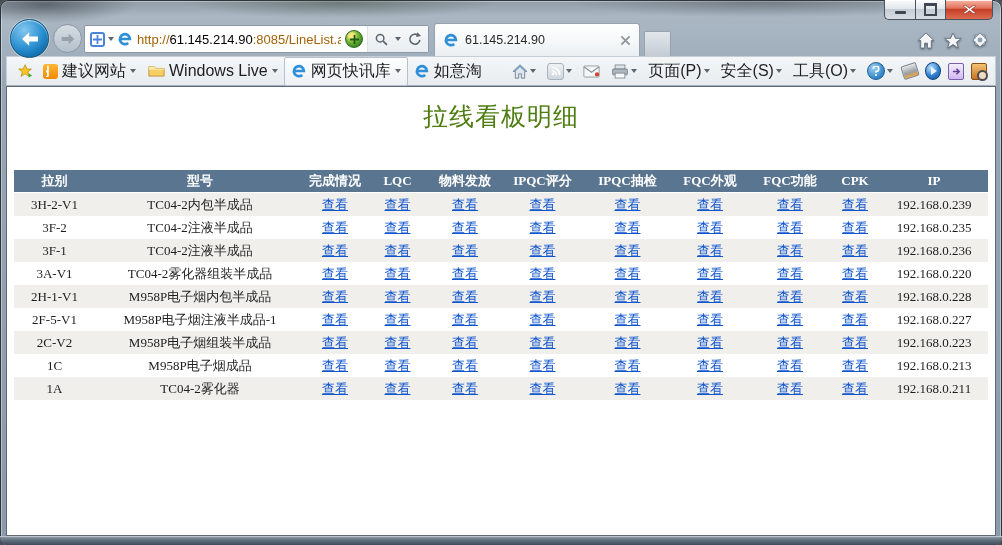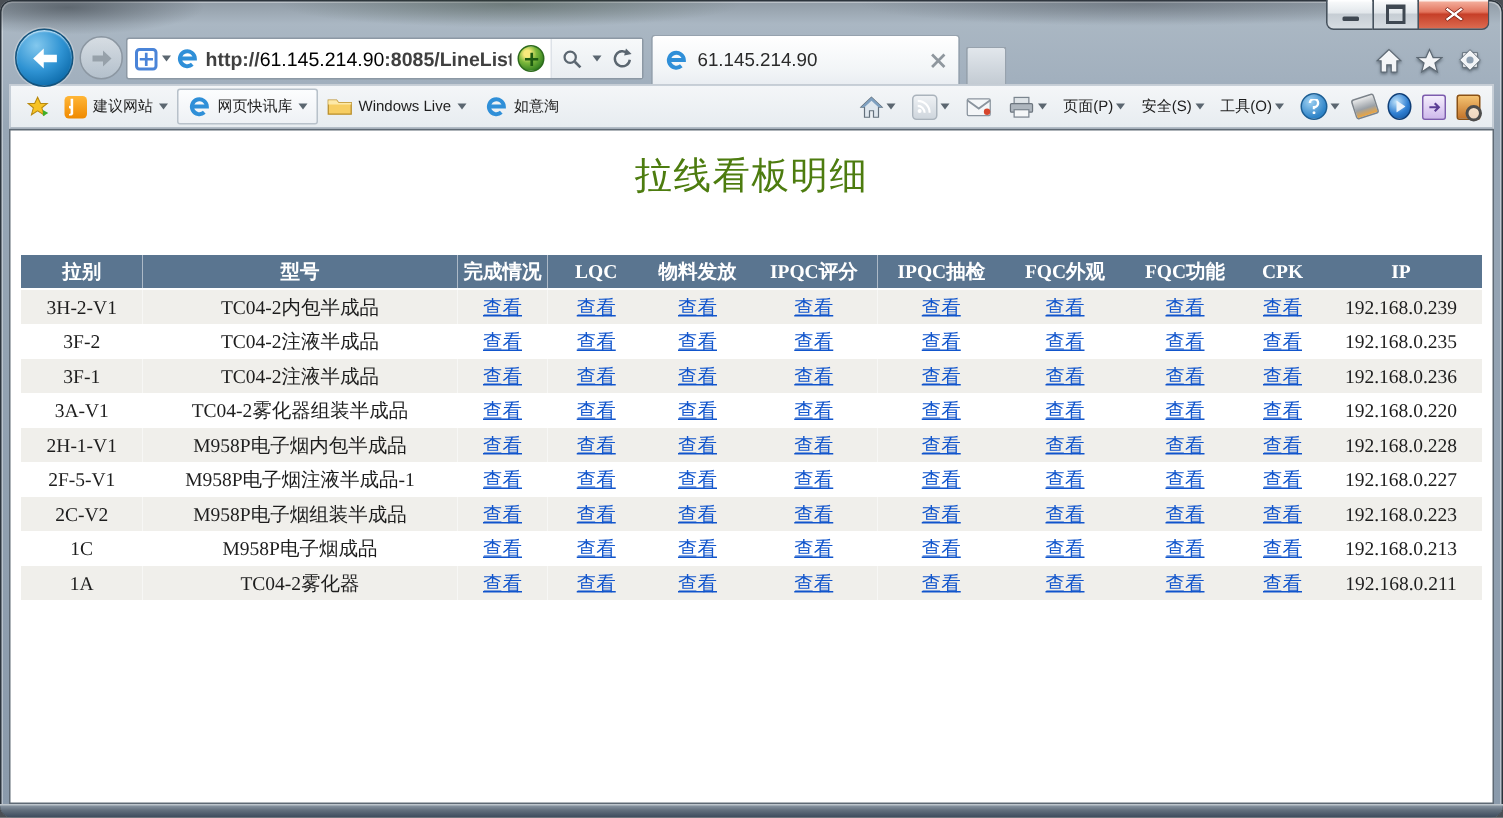--- a/index.html
+++ b/index.html
@@ -32,39 +32,39 @@
   .fwd{position:absolute;left:53px;top:24px;width:27px;height:27px;border-radius:50%;z-index:2;
     border:1px solid #8c97a2;background:linear-gradient(rgba(252,253,254,.55),rgba(213,222,229,.35));
     display:flex;align-items:center;justify-content:center;}
   .addrbar{position:absolute;left:84px;top:25px;width:345px;height:28px;box-sizing:border-box;
     background:#fff;border:1px solid #8c98a4;border-radius:2px;display:flex;align-items:center;z-index:2;}
   .addr-fav{display:flex;align-items:center;gap:3px;padding:0 4px 0 5px;}
   .plus-box{width:15px;height:15px;box-sizing:border-box;border:2px solid #4a84d8;border-radius:3px;background:#fff;
     display:flex;align-items:center;justify-content:center;}
   .caret{width:0;height:0;border-left:3px solid transparent;border-right:3px solid transparent;border-top:4px solid #5b6670;}
   .url{flex:1;display:flex;white-space:nowrap;overflow:hidden;font-size:13px;align-items:center;}
-  .url .dim{color:#404040;font-weight:bold;}
+  .url .dim{color:#a16207;}
   .url .host{color:#000;}
   .green-dot{width:16px;height:16px;border-radius:50%;margin:0 4px;flex:0 0 auto;
     background:radial-gradient(circle at 35% 30%,#f8e97c 15%,#7cb83c 40%,#2f7d1f 80%);
     border:1px solid #2d6b1c;display:flex;align-items:center;justify-content:center;}
   .addr-tools{display:flex;align-items:center;height:100%;padding:0 6px;gap:6px;
     background:linear-gradient(#f7f9fa,#e9edf1);border-left:1px solid #dde2e8;}
   .tab{position:absolute;left:434px;top:23px;width:206px;height:33px;box-sizing:border-box;z-index:1;
     background:linear-gradient(#ffffff,#f2f5f7 70%,#eaeef2);border:1px solid #96a2ae;border-bottom:none;
     border-radius:3px 3px 0 0;display:flex;align-items:center;gap:6px;padding:0 8px;box-shadow:inset 0 1px 0 #fff;}
   .tab-title{flex:1;font-size:12.5px;color:#2a2a2a;overflow:hidden;white-space:nowrap;}
   .newtab{position:absolute;left:644px;top:31px;width:25px;height:24px;border:1px solid #97a2ad;border-bottom:none;
     border-radius:2px 2px 0 0;background:linear-gradient(#e2e7ec,#c3cbd3);}
   .topicons{position:absolute;top:31px;right:13px;display:flex;gap:9px;align-items:center;z-index:3;}
   .topicons svg{filter:drop-shadow(0 1px 1px rgba(30,40,50,.55));}
   
   .favbar{position:absolute;left:6px;right:6px;top:56px;height:30px;box-sizing:border-box;z-index:2;
     background:linear-gradient(#f4f6f8,#e7ecf0);border:1px solid #c6cdd5;border-bottom-color:#a5afba;
-    display:flex;align-items:center;padding:0 5px;font-size:10px;color:#1e1e1e;}
+    display:flex;align-items:center;padding:0 5px;font-size:16px;color:#1e1e1e;}
   .fav-item{display:flex;align-items:center;gap:4px;padding:3px 6px;border-radius:2px;}
   .fav-item.boxed{border:1px solid #b8c1ca;background:linear-gradient(#fcfdfe,#eef1f5);}
   .fav-right{margin-left:auto;display:flex;align-items:center;gap:7px;padding-right:3px;}
   .cmd-item{display:flex;align-items:center;gap:2px;padding:2px 2px;}
   .icon16{width:16px;height:16px;display:inline-flex;align-items:center;justify-content:center;flex:0 0 auto;}
   .bbox{width:15px;height:15px;border-radius:3px;background:linear-gradient(#ffb637,#f08a00);display:flex;align-items:center;justify-content:center;}
   .rssbox{width:15px;height:15px;border-radius:3px;background:linear-gradient(#eef1f4,#cfd6dd);border:1px solid #aab3bc;display:flex;align-items:center;justify-content:center;}
   .helpdot{width:16px;height:16px;border-radius:50%;background:radial-gradient(circle at 35% 30%,#9fd1f2,#2f84c8 70%);border:1px solid #1d5e93;display:flex;align-items:center;justify-content:center;}
   .plug1{width:16px;height:12px;border-radius:2px;transform:rotate(-18deg);background:linear-gradient(#e8e9ea,#9aa0a6 60%,#f0a53a);border:1px solid #7c838a;}
   .plug2{width:16px;height:16px;border-radius:50%;background:radial-gradient(circle at 35% 30%,#bfe3fa,#2f7fd2 55%,#114f96);border:1px solid #0e3e77;display:flex;align-items:center;justify-content:center;}
@@ -192,33 +192,33 @@
     </span>
     <span class="fav-item">
       <span class="bbox">
         <svg width="9" height="12" viewBox="0 0 10 14">
             <path d="M2 1 V13 M2 8.5 A3.2 3.2 0 1 0 2 12.8" fill="none" stroke="#fff" stroke-width="2"></path>
           </svg>
       </span>
       <span>建议网站</span>
       <span class="caret"></span>
     </span>
-    <span class="fav-item boxed">
-      <svg class="icon16" width="15" height="15" viewBox="0 0 18 18">
-        <path d="M3.5 9 H14.5 A5.6 5.6 0 1 0 12.6 13.4" fill="none" stroke="#2f8fd8" stroke-width="3"></path>
-      </svg>
-      <span>网页快讯库</span>
-      <span class="caret"></span>
-    </span>
     <span class="fav-item">
       <svg width="17" height="14" viewBox="0 0 20 16">
         <path d="M1 4 L1 14 L19 14 L19 5 L9 5 L7.5 3 L1 3 Z" fill="#f7ce63" stroke="#b98e2a" stroke-width="1"></path>
         <path d="M1 6.5 L19 6.5 L19 5 L9 5 L7.5 3 L1 3 Z" fill="#fde9a9"></path>
       </svg>
       <span>Windows Live</span>
+      <span class="caret"></span>
+    </span>
+    <span class="fav-item boxed">
+      <svg class="icon16" width="15" height="15" viewBox="0 0 18 18">
+        <path d="M3.5 9 H14.5 A5.6 5.6 0 1 0 12.6 13.4" fill="none" stroke="#2f8fd8" stroke-width="3"></path>
+      </svg>
+      <span>网页快讯库</span>
       <span class="caret"></span>
     </span>
     <span class="fav-item">
       <svg class="icon16" width="15" height="15" viewBox="0 0 18 18">
         <path d="M3.5 9 H14.5 A5.6 5.6 0 1 0 12.6 13.4" fill="none" stroke="#2f8fd8" stroke-width="3"></path>
       </svg>
       <span>如意淘</span>
     </span>
 
     <span class="fav-right">

